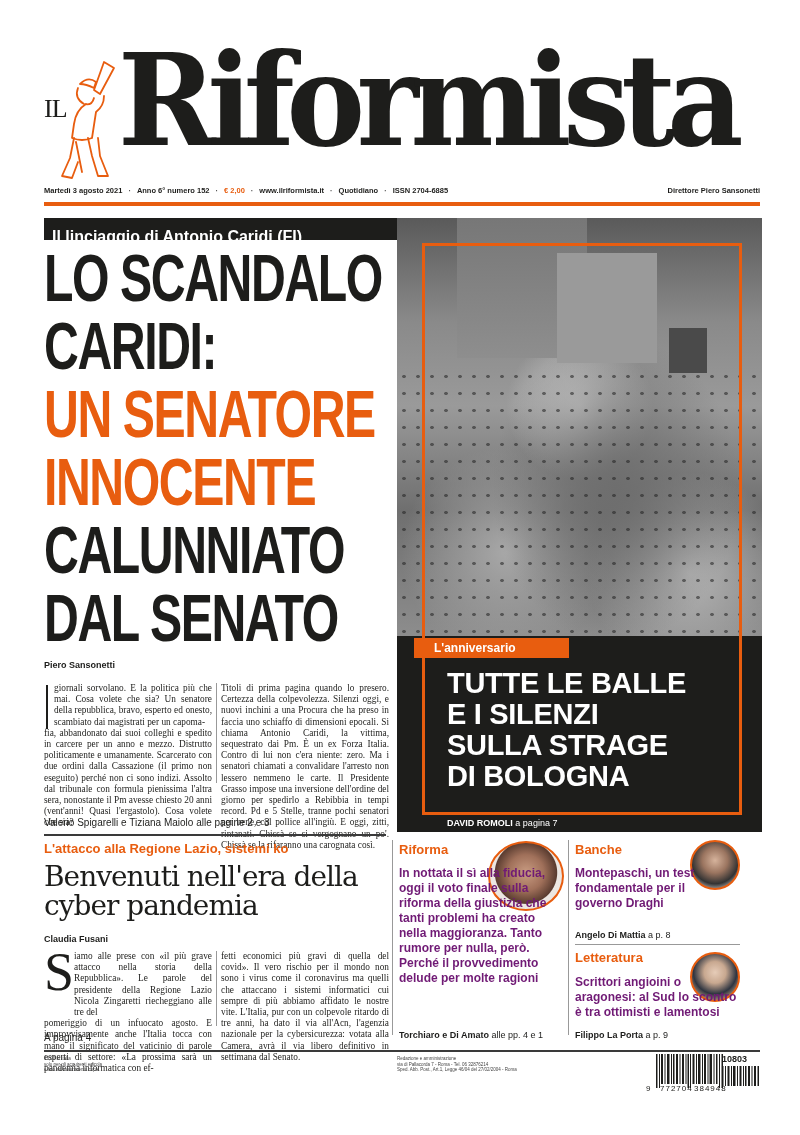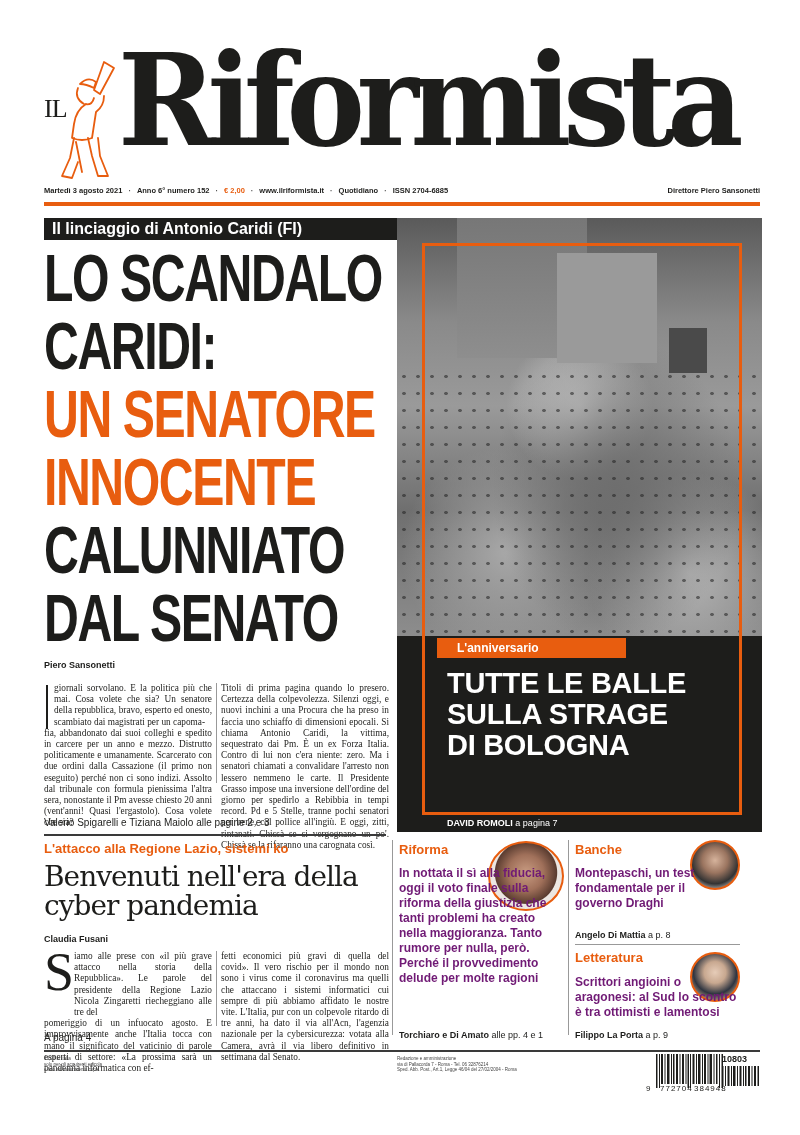--- a/index.html
+++ b/index.html
@@ -11,21 +11,21 @@
   .mast-il { left: 44px; top: 94px; font-family: "Liberation Serif", serif; font-size: 26px; color: #1d1d1b; letter-spacing: -1px; }
   .mascot { left: 60px; top: 58px; width: 60px; height: 122px; }
   .mast-title { left: 118px; top: 36px; font-family: "DejaVu Serif", serif; font-weight: bold; font-size: 128px; letter-spacing: -9px; line-height: 1; color: #1d1d1b; transform: scaleX(0.92); transform-origin: left top; }
   .dateline { left: 44px; top: 186px; width: 716px; font-size: 7.5px; font-weight: bold; color: #1d1d1b; display: flex; gap: 6px; align-items: center; }
   .dateline .sep { color: #555; }
   .dateline .price { color: #e85d0f; }
   .dateline .director { margin-left: auto; }
   .orange-rule { left: 44px; top: 202px; width: 716px; height: 4px; background: #e85d0f; }
 
   
-  .kicker-bar { left: 44px; top: 218px; width: 414px; height: 22px; background: #1d1d1b; color: #fff; font-weight: bold; font-size: 16px; padding: 2px 8px; line-height: 18px; }
+  .kicker-bar { left: 44px; top: 218px; width: 414px; height: 22px; background: #1d1d1b; color: #fff; font-weight: bold; font-size: 16px; padding: 10px 8px; line-height: 18px; }
   .headline { left: 44px; top: 244px; width: 345px; font-family: "Liberation Sans", sans-serif; font-weight: bold; font-size: 67px; line-height: 68px; letter-spacing: -2px; transform: scaleX(0.72); transform-origin: left top; width: 480px; }
   .headline .line { display: block; white-space: nowrap; }
   .headline .orange { color: #e85d0f; }
   .byline-main { left: 44px; top: 660px; font-weight: bold; font-size: 9px; }
   .body-col { font-family: "Liberation Serif", serif; font-size: 9.3px; line-height: 11.2px; text-align: justify; color: #1d1d1b; }
   .col1 { left: 44px; top: 683px; width: 168px; }
   .col2 { left: 221px; top: 683px; width: 168px; }
   .col-divider { left: 216px; top: 683px; width: 1px; height: 100px; background: #999; }
   .initial-bar { left: 46px; top: 685px; width: 2px; height: 44px; background: #1d1d1b; }
   .col1 .indent { padding-left: 10px; }
@@ -54,21 +54,21 @@
       radial-gradient(circle at 50% 45%, #cfcfcf 0%, rgba(0,0,0,0) 25%),
       linear-gradient(180deg, #5a5a5a 0%, #8a8a8a 25%, #9a9a9a 45%, #6f6f6f 70%, #8d8d8d 100%);
   }
   .photo .bldg { position: absolute; left: 60px; top: 0; width: 130px; height: 140px; background: linear-gradient(180deg, #777, #8e8e8e); }
   .photo .bldg2 { position: absolute; left: 160px; top: 35px; width: 100px; height: 110px; background: #9a9a9a; }
   .photo .truck { position: absolute; left: 272px; top: 110px; width: 38px; height: 45px; background: #4a4a4a; }
   .photo .dots { position: absolute; inset: 0;
     background-image: radial-gradient(circle, #222 1.5px, transparent 2px);
     background-size: 14px 17px; opacity: 0.55; top: 150px; }
   .orange-frame { position: absolute; left: 25px; top: 25px; width: 320px; height: 572px; border: 3px solid #e85d0f; }
-  .anniv-label { position: absolute; left: 40px; top: 420px; width: 189px; height: 20px; background: #e85d0f; color: #fff; font-weight: bold; font-size: 12px; padding: 3px 0 0 20px; }
+  .anniv-label { position: absolute; left: 17px; top: 420px; width: 155px; height: 20px; background: #e85d0f; color: #fff; font-weight: bold; font-size: 12px; padding: 3px 0 0 20px; }
   .bologna-title { position: absolute; left: 50px; top: 450px; width: 300px; font-family: "Liberation Sans", sans-serif; font-weight: bold; font-size: 29px; line-height: 31px; color: #fff; letter-spacing: -0.3px; }
   .romoli { position: absolute; left: 50px; top: 600px; font-size: 9px; font-weight: bold; color: #fff; }
   .romoli span { font-weight: normal; }
 
   
   .brief-title { font-weight: bold; color: #e85d0f; font-size: 13px; }
   .brief-text { font-weight: bold; font-size: 12px; line-height: 15px; color: #701a75; }
   .brief-ref { font-size: 9px; color: #1d1d1b; }
   .brief-ref b { font-weight: bold; }
   .portrait { border-radius: 50%; border: 2px solid #e85d0f; overflow: hidden; }
@@ -154,20 +154,21 @@
   <div class="photo">
     <div class="bldg"></div>
     <div class="bldg2"></div>
     <div class="truck"></div>
     <div class="dots"></div>
   </div>
   <div class="orange-frame"></div>
   <div class="anniv-label">L'anniversario</div>
   <div class="bologna-title">
     <div>TUTTE LE BALLE</div>
+    <div>E I SILENZI</div>
     <div>SULLA STRAGE</div>
     <div>DI BOLOGNA</div>
   </div>
   <div class="romoli">
     <b>DAVID ROMOLI</b>
     <span>a pagina 7</span>
   </div>
 </div>
 
 <div class="abs v-div" style="left:392px; top:840px; height:195px;"></div>

